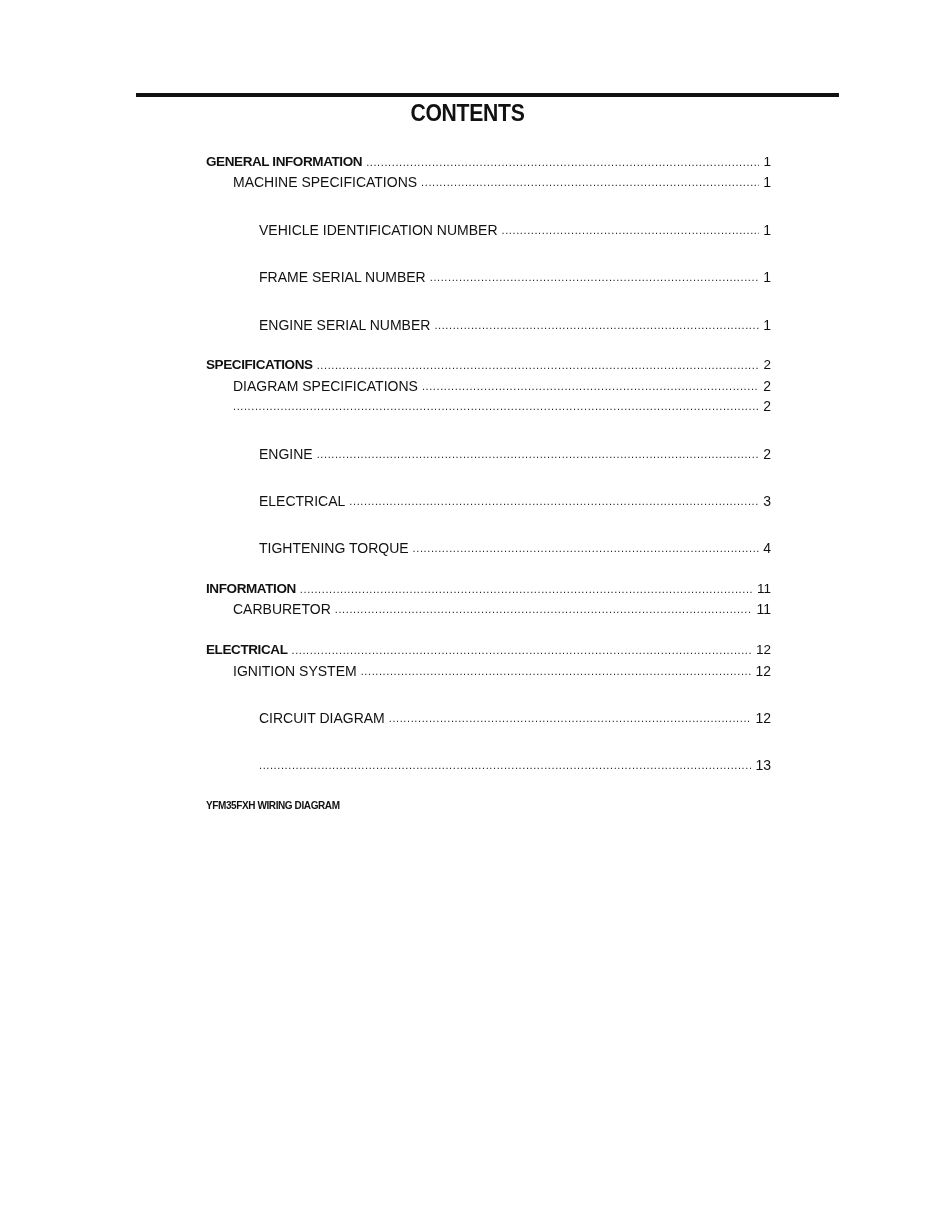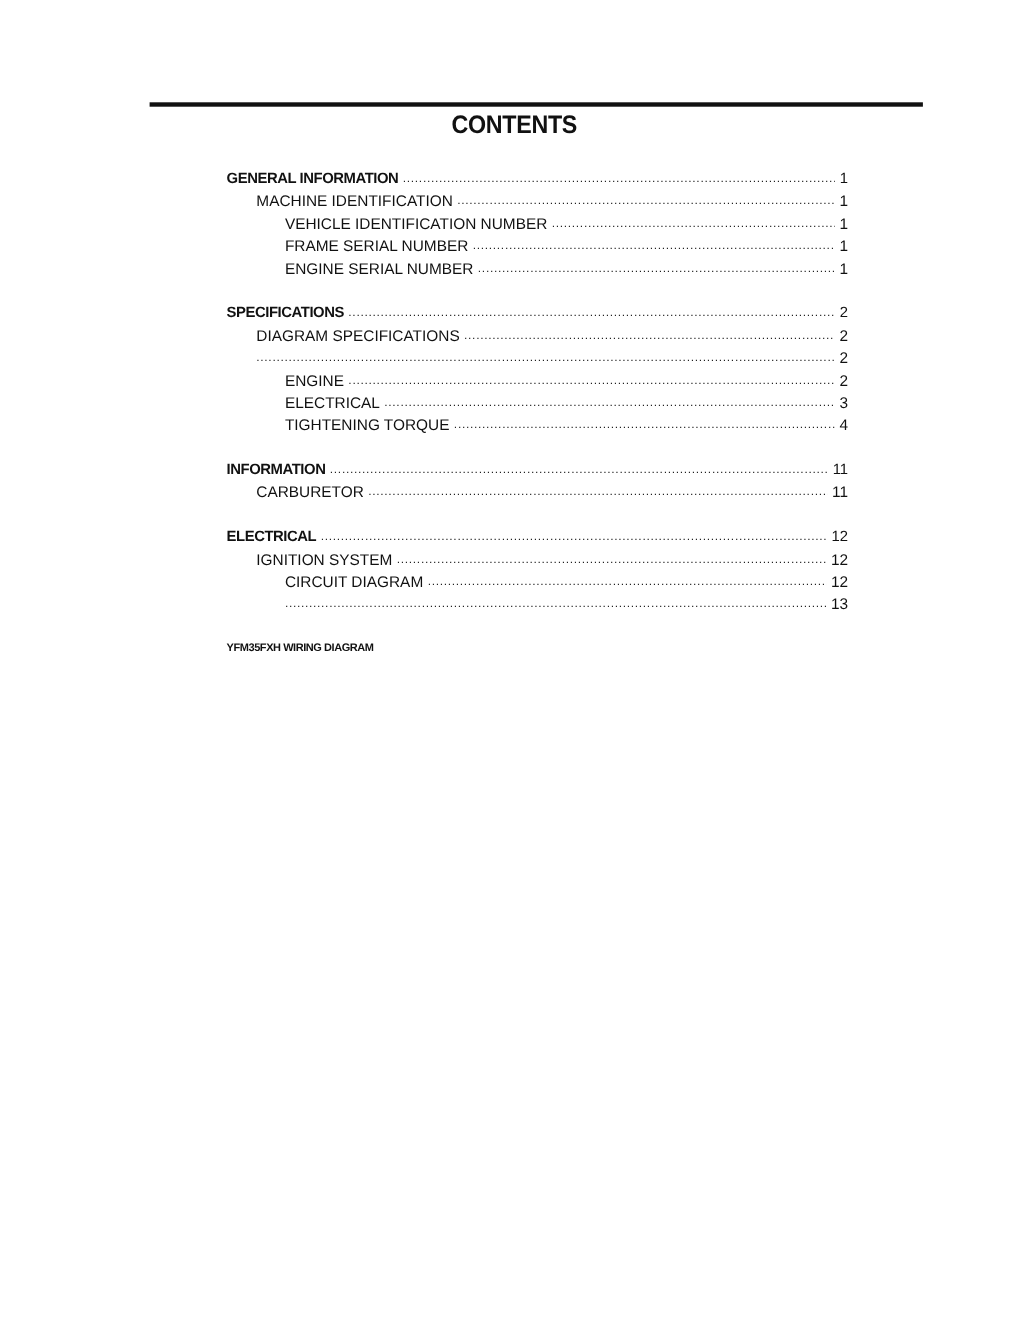--- a/index.html
+++ b/index.html
@@ -37,21 +37,21 @@
     height: 20.4px;
     display: flex;
     align-items: flex-end;
     font-size: 14px;
     line-height: 20.4px;
     white-space: nowrap;
     overflow: hidden;
   }
   .entry.lvl0 { font-weight: bold; font-size: 13.5px; letter-spacing: -0.4px; padding-left: 0; }
   .entry.lvl1 { padding-left: 27px; }
-  .entry.lvl2 { padding-left: 53px; }
+  .entry.lvl2 { padding-left: 53px; margin-top: 27px; }
   .entry .label { flex: 0 0 auto; padding-right: 4px; }
   .entry .leader {
     flex: 1 1 auto;
     overflow: hidden;
     font-weight: normal;
     letter-spacing: 0.6px;
     font-size: 11px;
     color: #222;
   }
   .entry .leader::before {
@@ -74,21 +74,21 @@
 <div class="title">CONTENTS</div>
 
 <div class="toc">
 
   <div class="entry lvl0">
     <span class="label">GENERAL INFORMATION</span>
     <span class="leader"></span>
     <span class="page">1</span>
   </div>
   <div class="entry lvl1">
-    <span class="label">MACHINE IDENTIFICATION</span>
+    <span class="label">MACHINE SPECIFICATIONS</span>
     <span class="leader"></span>
     <span class="page">1</span>
   </div>
   <div class="entry lvl2">
     <span class="label">VEHICLE IDENTIFICATION NUMBER</span>
     <span class="leader"></span>
     <span class="page">1</span>
   </div>
   <div class="entry lvl2">
     <span class="label">FRAME SERIAL NUMBER</span>

